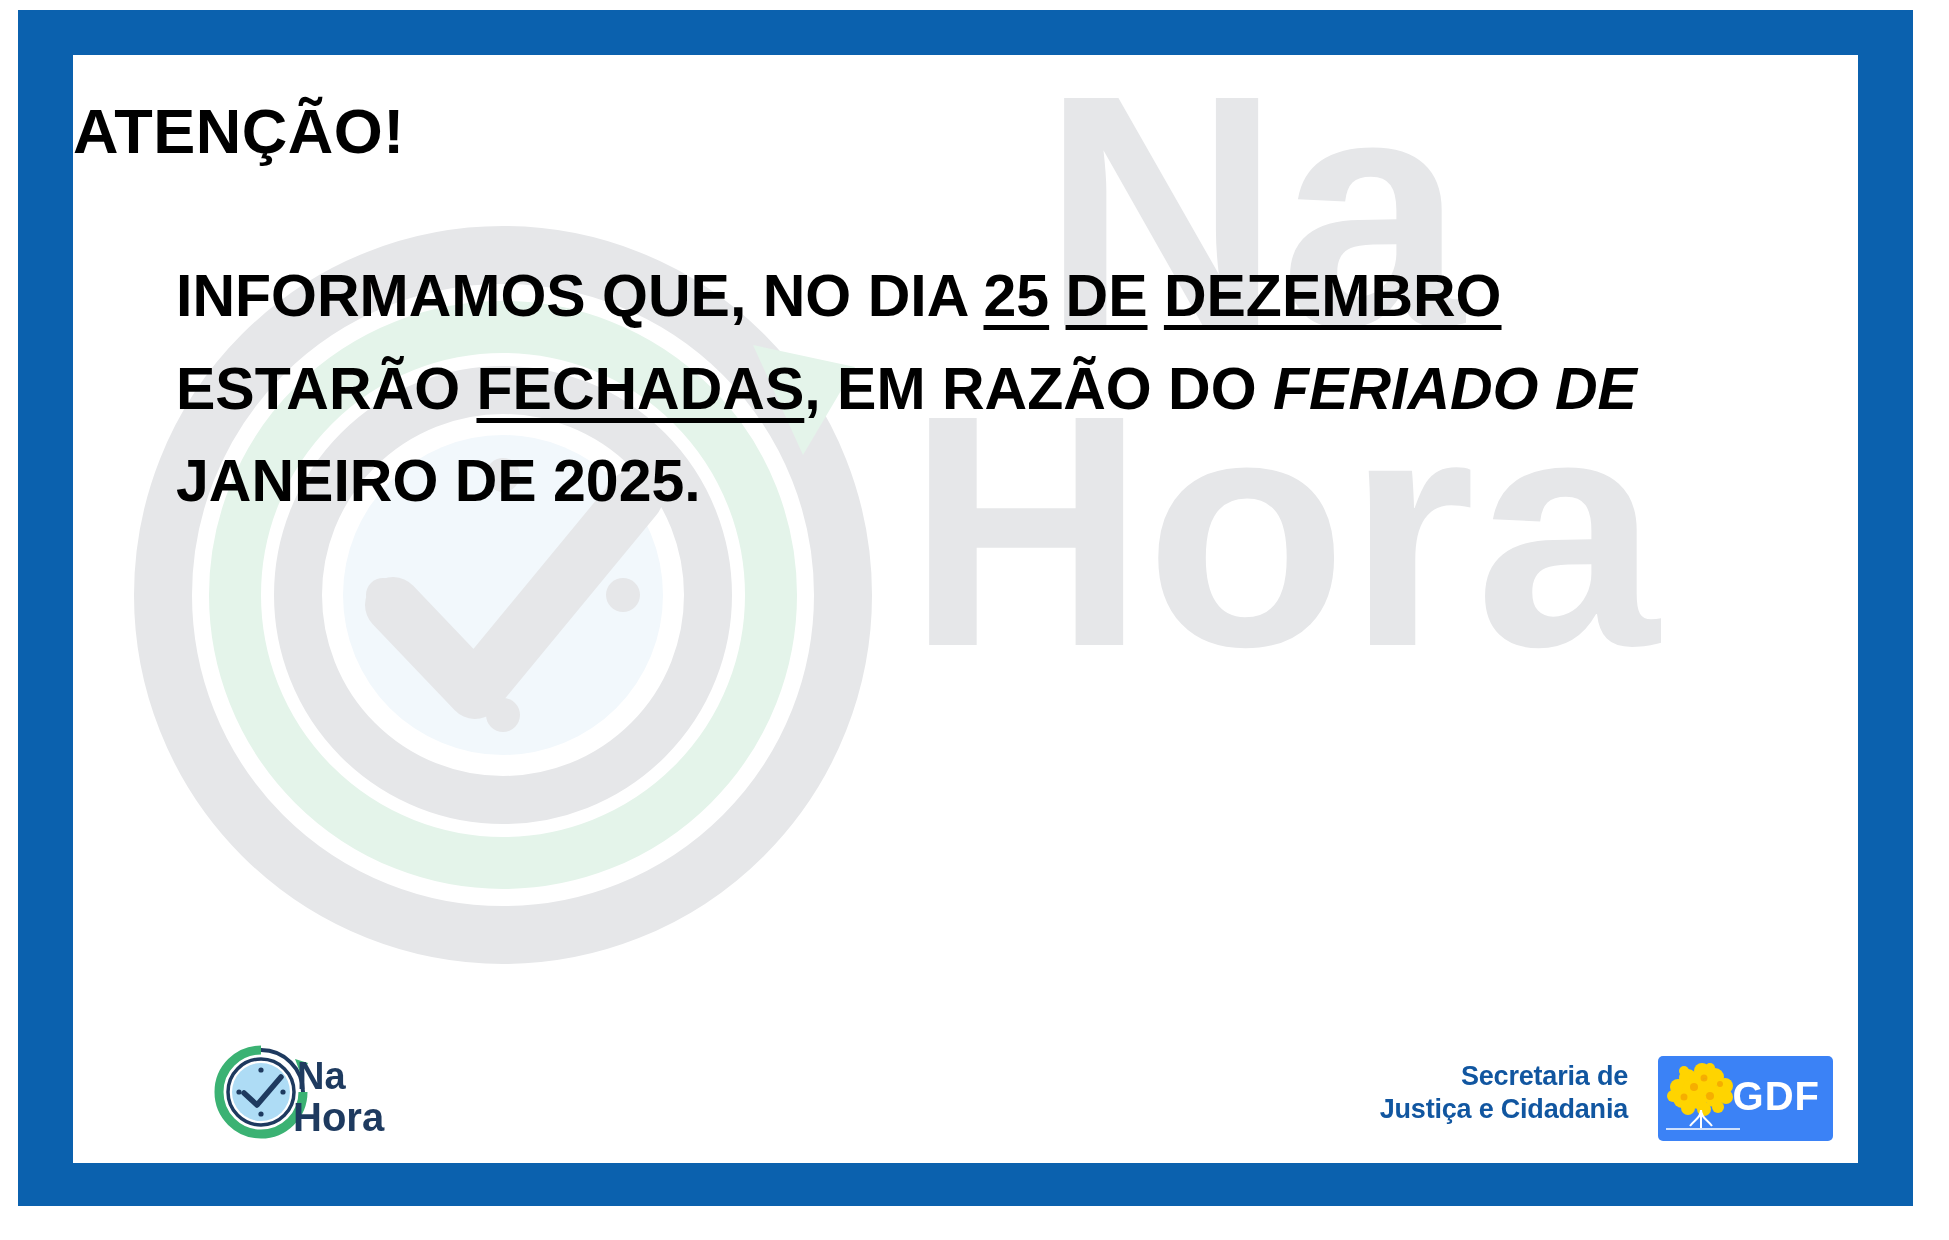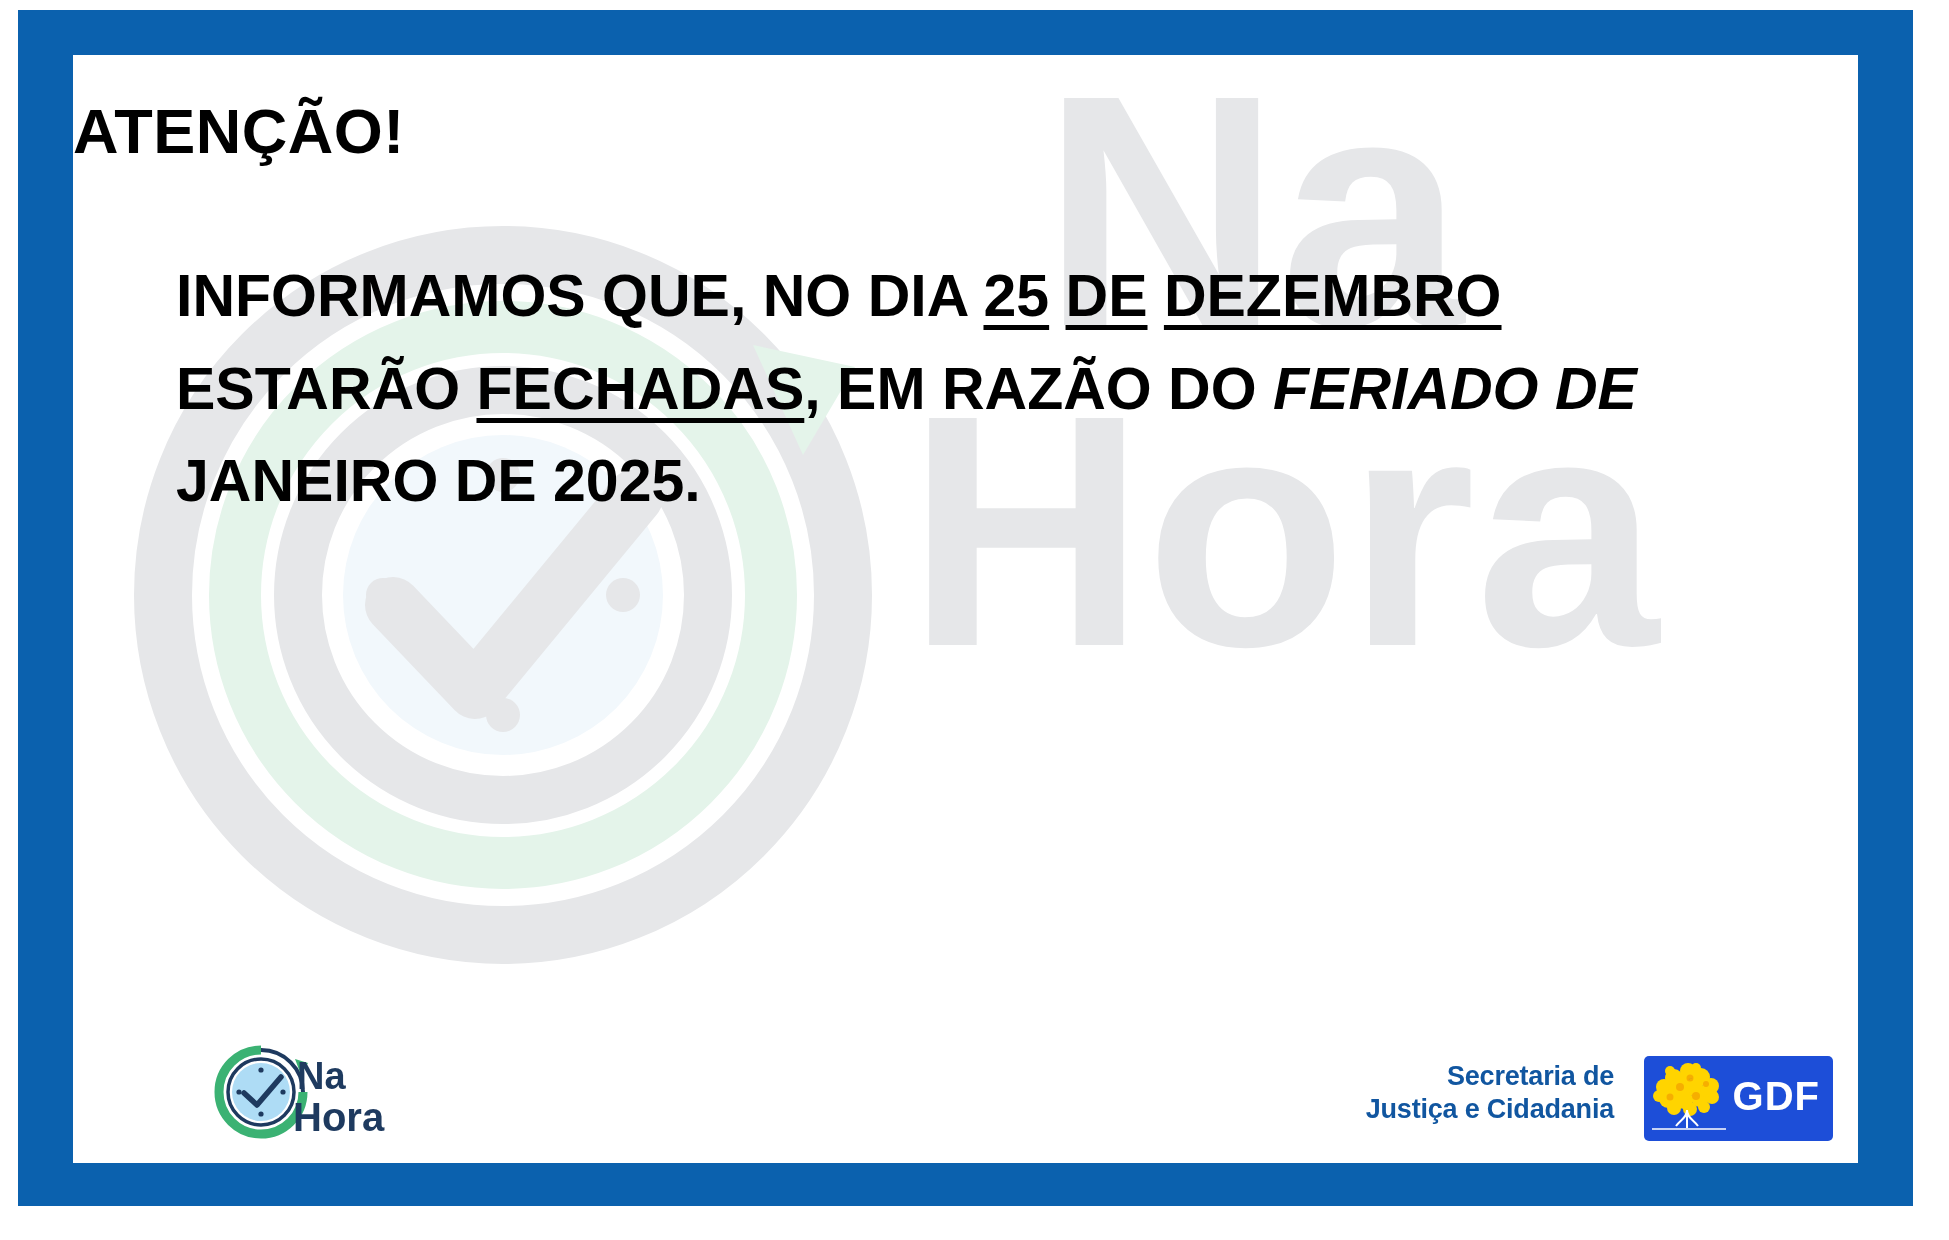--- a/index.html
+++ b/index.html
@@ -106,22 +106,22 @@
   #secretaria{
     text-align:right;
     color:#1156A0;
     font-weight:bold;
     font-size:27px;
     line-height:1.22;
     letter-spacing:-0.2px;
     white-space:nowrap;
   }
   #gdf-badge{
-    width:189px;height:85px;
-    background:#1d4ed8;
+    width:175px;height:85px;
+    background:#3b82f6;
     border-radius:5px;
     display:flex;
     align-items:center;
     position:relative;
     overflow:hidden;
     margin-top:12px;
   }
   #gdf-text{
     position:absolute;
     right:13px; top:50%;

